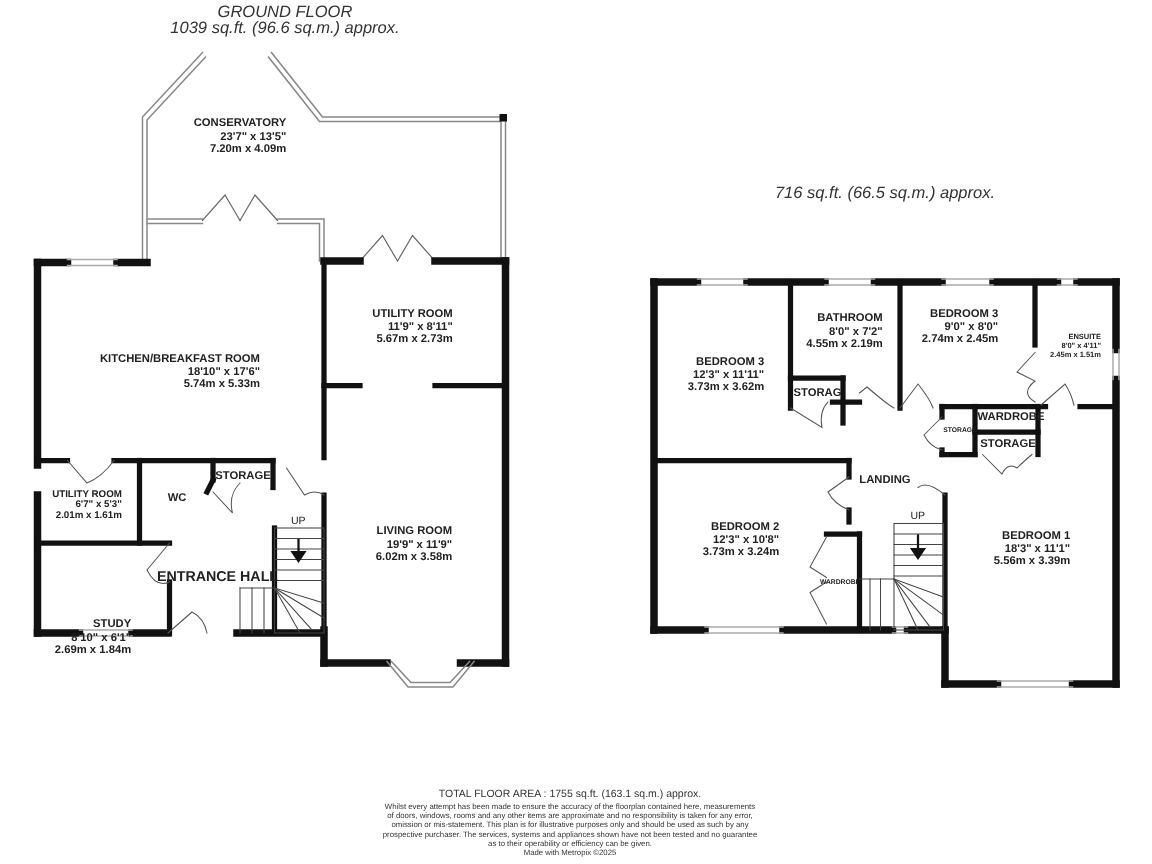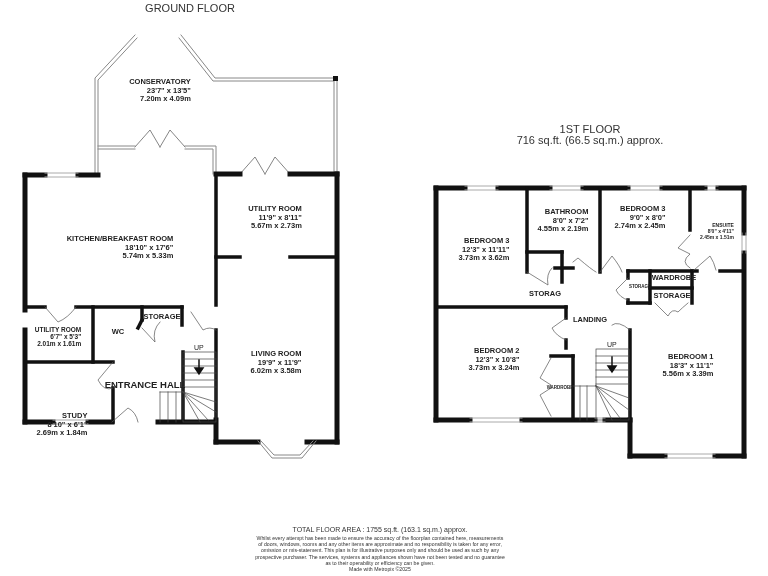--- a/index.html
+++ b/index.html
@@ -1,18 +1,18 @@
 <!DOCTYPE html>
 <html><head>
   <meta charset="utf-8">
   <style>
     html, body { margin:0; padding:0; background:#ffffff; }
     body { width:768px; height:576px; position:relative; overflow:hidden; font-family:"Liberation Sans", sans-serif; color:#222; }
     svg { position:absolute; left:0; top:0; }
-    .floor-title { position:absolute; text-align:center; font-size:11px; line-height:11px; color:#333; }
+    .floor-title { position:absolute; text-align:center; font-size:11px; line-height:11px; color:#333;font-style:italic; }
     .room-label { position:absolute; text-align:right; font-weight:bold; font-size:7.5px; line-height:8.5px; color:#222; white-space:nowrap; transform:translateX(-50%); }
     .room-label.small { font-size:5px; line-height:6px; }
     .room-label.big { font-size:9.5px; line-height:10px; }
     .footer { position:absolute; left:230px; width:300px; text-align:center; color:#333; }
     .footer .total { font-size:7px; top:0; }
     .footer .disclaimer { font-size:5.2px; line-height:6.2px; }
     .up-label { position:absolute; font-size:7px; font-weight:normal; color:#222; }
   </style>
 </head>
 <body>
@@ -219,23 +219,23 @@
     </g>
     <g fill="#111" stroke="#111" stroke-width="1.5">
       <line x1="612" y1="357" x2="612" y2="368"></line>
       <polygon points="608,366 616,366 612,372"></polygon>
     </g>
   </g>
 </svg>
 
 <div class="floor-title" style="left:90px; top:3px; width:200px;">
   <div>GROUND FLOOR</div>
+  <div>1039 sq.ft. (96.6 sq.m.) approx.</div>
 </div>
 <div class="floor-title" style="left:490px; top:124px; width:200px;">
-  <div>1ST FLOOR</div>
   <div>716 sq.ft. (66.5 sq.m.) approx.</div>
 </div>
 
 <div class="room-label" style="left:160px; top:78px;">
   <div>CONSERVATORY</div>
   <div>23'7"  x 13'5"</div>
   <div>7.20m  x 4.09m</div>
 </div>
 <div class="room-label" style="left:120px; top:235px;">
   <div>KITCHEN/BREAKFAST ROOM</div>
@@ -286,21 +286,21 @@
 <div class="room-label" style="left:640px; top:205px;">
   <div>BEDROOM 3</div>
   <div>9'0"  x 8'0"</div>
   <div>2.74m  x 2.45m</div>
 </div>
 <div class="room-label small" style="left:717px; top:222px;">
   <div>ENSUITE</div>
   <div>8'0"  x 4'11"</div>
   <div>2.45m  x 1.51m</div>
 </div>
-<div class="room-label" style="left:545px; top:258px;margin-top:32px;">
+<div class="room-label" style="left:545px; top:258px;">
   <div>STORAG</div>
 </div>
 <div class="room-label small" style="left:640px; top:284px; font-size:4.5px;">
   <div>STORAGE</div>
 </div>
 <div class="room-label" style="left:674px; top:274px;">
   <div>WARDROBE</div>
 </div>
 <div class="room-label" style="left:672px; top:292px;">
   <div>STORAGE</div>

